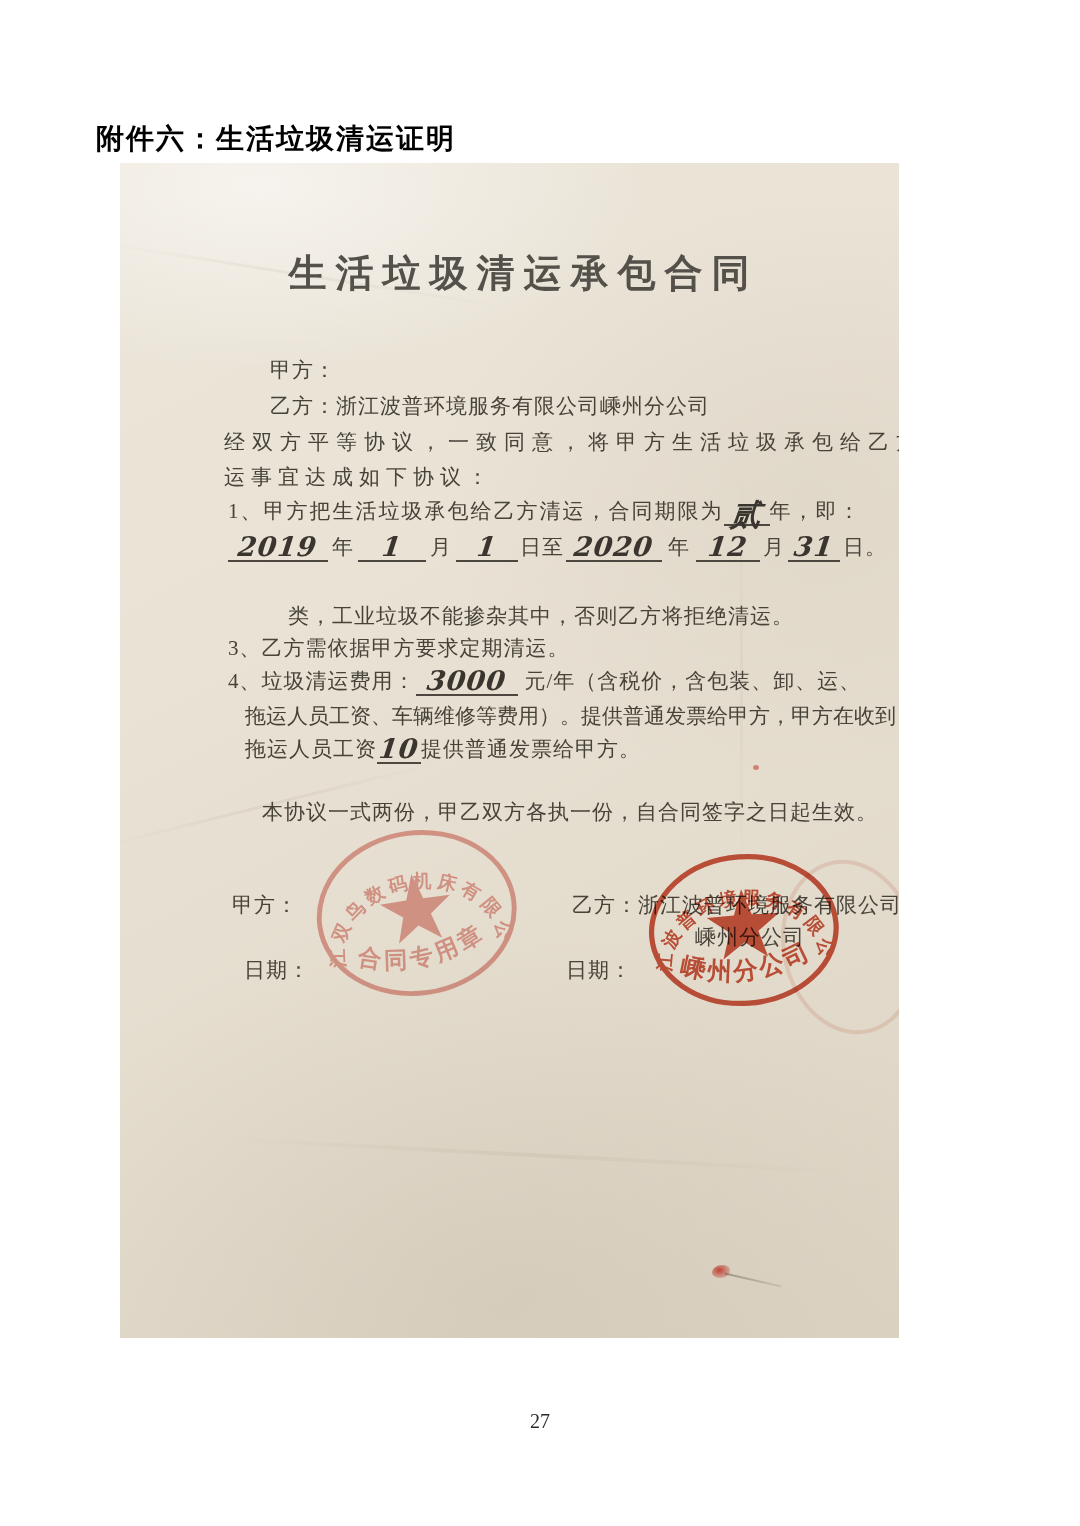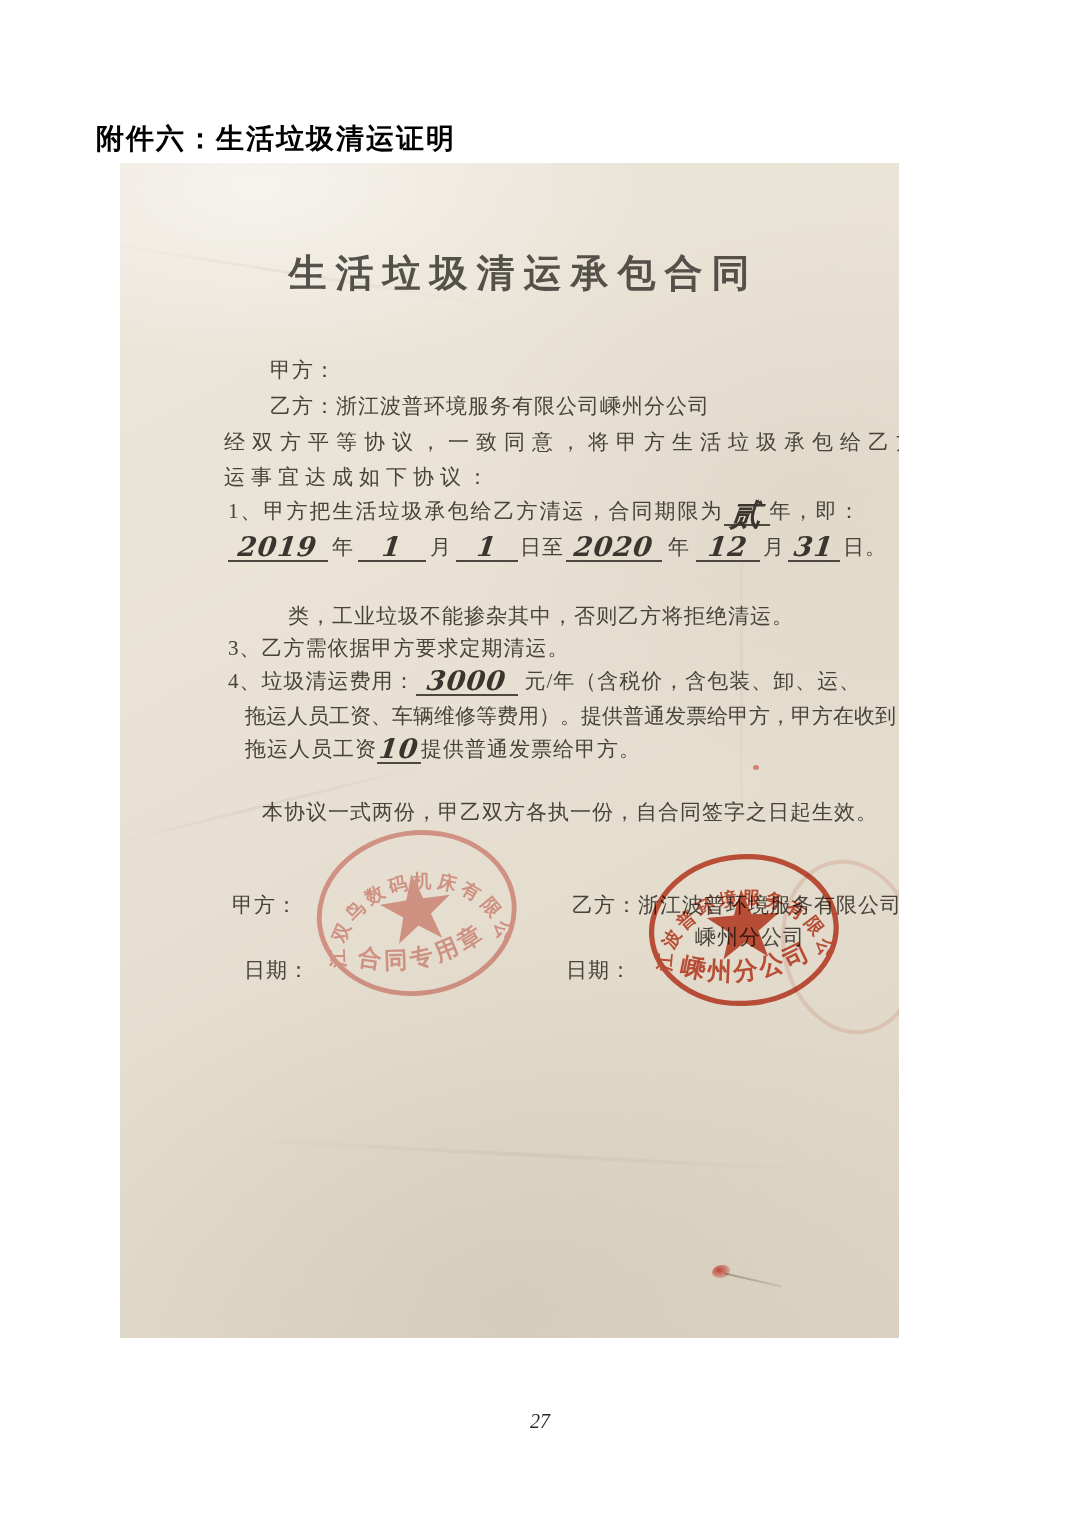--- a/index.html
+++ b/index.html
@@ -64,21 +64,21 @@
   .ink-scratch{
     position:absolute;left:604px;top:1116px;width:58px;height:2px;
     transform:rotate(13deg);background:linear-gradient(90deg, rgba(90,80,66,.45), rgba(90,80,66,.12));
   }
   .ink-dot{
     position:absolute;left:633px;top:602px;width:6px;height:5px;border-radius:50%;
     background:rgba(190,60,45,.55);
   }
   .page-number{
     position:absolute;left:0;right:0;top:1410px;text-align:center;
-    font-size:20px;color:#2a2a2a;font-style:italic;
+    font-size:20px;color:#2a2a2a;
   }
 </style>
 </head>
 <body>
 
 <div class="header-title">附件六：生活垃圾清运证明</div>
 
 <div class="photo">
   <div class="crease c1"></div>
   <div class="crease c2"></div>

